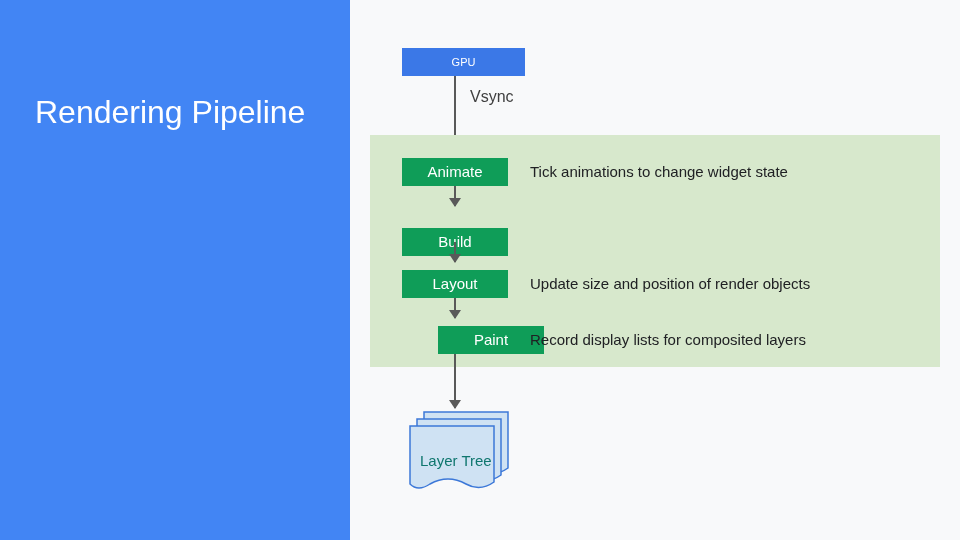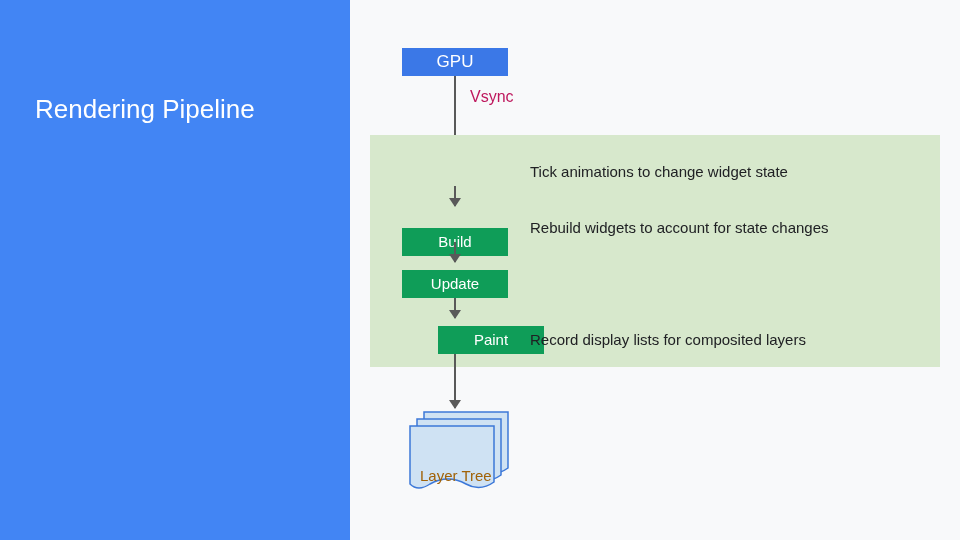--- a/index.html
+++ b/index.html
@@ -13,21 +13,21 @@
   }
   .sidebar {
     width: 350px;
     height: 540px;
     background: #4285f4;
     flex-shrink: 0;
     position: relative;
   }
   .sidebar-title {
     color: #fff;
-    font-size: 26px;
+    font-size: 32px;
     font-weight: 400;
     position: absolute;
     top: 94px;
     left: 35px;
   }
   .main {
     flex: 1;
     position: relative;
     background: #f8f9fa;
   }
@@ -36,34 +36,34 @@
     left: 0;
     top: 0;
     width: 610px;
     height: 540px;
   }
   
   .gpu-box {
     position: absolute;
     left: 52px;
     top: 48px;
-    width: 106px;
+    width: 123px;
     height: 28px;
     background: #3b78e7;
     color: #fff;
-    font-size: 17px;
+    font-size: 11px;
     text-align: center;
     line-height: 28px;
   }
   .vsync-label {
     position: absolute;
     left: 120px;
     top: 88px;
     font-size: 16px;
-    color: #be185d;
+    color: #404040;
   }
   
   .panel {
     position: absolute;
     left: 20px;
     top: 135px;
     width: 570px;
     height: 232px;
     background: #d7e8cc;
   }
@@ -95,23 +95,23 @@
     position: absolute;
     left: 54px;
     top: 408px;
     width: 110px;
     height: 90px;
   }
   .layertree svg { position: absolute; left: 0; top: 0; }
   .layertree-label {
     position: absolute;
     left: 16px;
-    top: 59px;
+    top: 44px;
     font-size: 15px;
-    color: #a16207;
+    color: #0f766e;
   }
 
   
   .arrow {
     position: absolute;
     width: 2px;
     background: #595959;
     left: 104px;
   }
   .arrow::after {
@@ -140,28 +140,29 @@
 <div class="main">
   <div class="diagram">
 
     <div class="gpu-box">GPU</div>
     <div class="vsync-label">Vsync</div>
 
     <div class="arrow a0"></div>
 
     <div class="panel"></div>
 
+    <div class="stage s1">Animate</div>
     <div class="stage-desc d1">Tick animations to change widget state</div>
     <div class="arrow a1"></div>
 
     <div class="stage s2">Build</div>
-    <div class="stage-desc d2">Rebuild widgets to account for state changes</div>
     <div class="arrow a2"></div>
 
-    <div class="stage s3">Update</div>
+    <div class="stage s3">Layout</div>
+    <div class="stage-desc d3">Update size and position of render objects</div>
     <div class="arrow a3"></div>
 
     <div class="stage s4">Paint</div>
     <div class="stage-desc d4">Record display lists for composited layers</div>
     <div class="arrow a4"></div>
 
     <div class="layertree">
       <svg width="120" height="100" viewBox="0 0 120 100">
         <path d="M20 4 L104 4 L104 60 Q90 70 76 62 Q58 52 40 62 Q28 70 20 62 Z" fill="#cfe2f3" stroke="#3c78d8" stroke-width="1.5"></path>
         <path d="M13 11 L97 11 L97 67 Q83 77 69 69 Q51 59 33 69 Q21 77 13 69 Z" fill="#cfe2f3" stroke="#3c78d8" stroke-width="1.5"></path>

